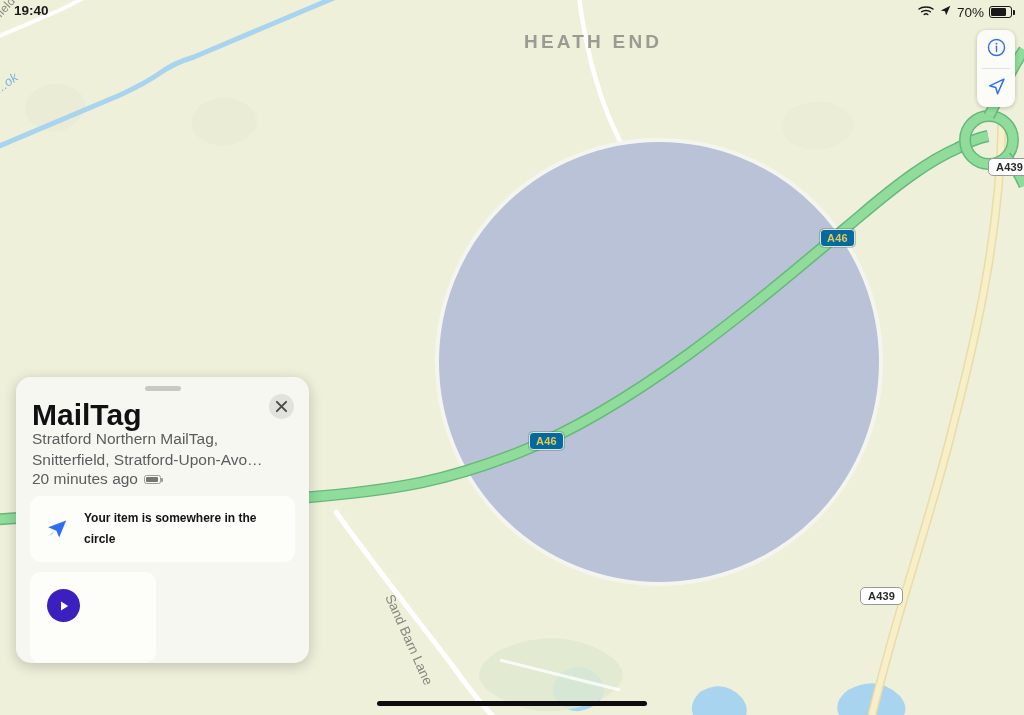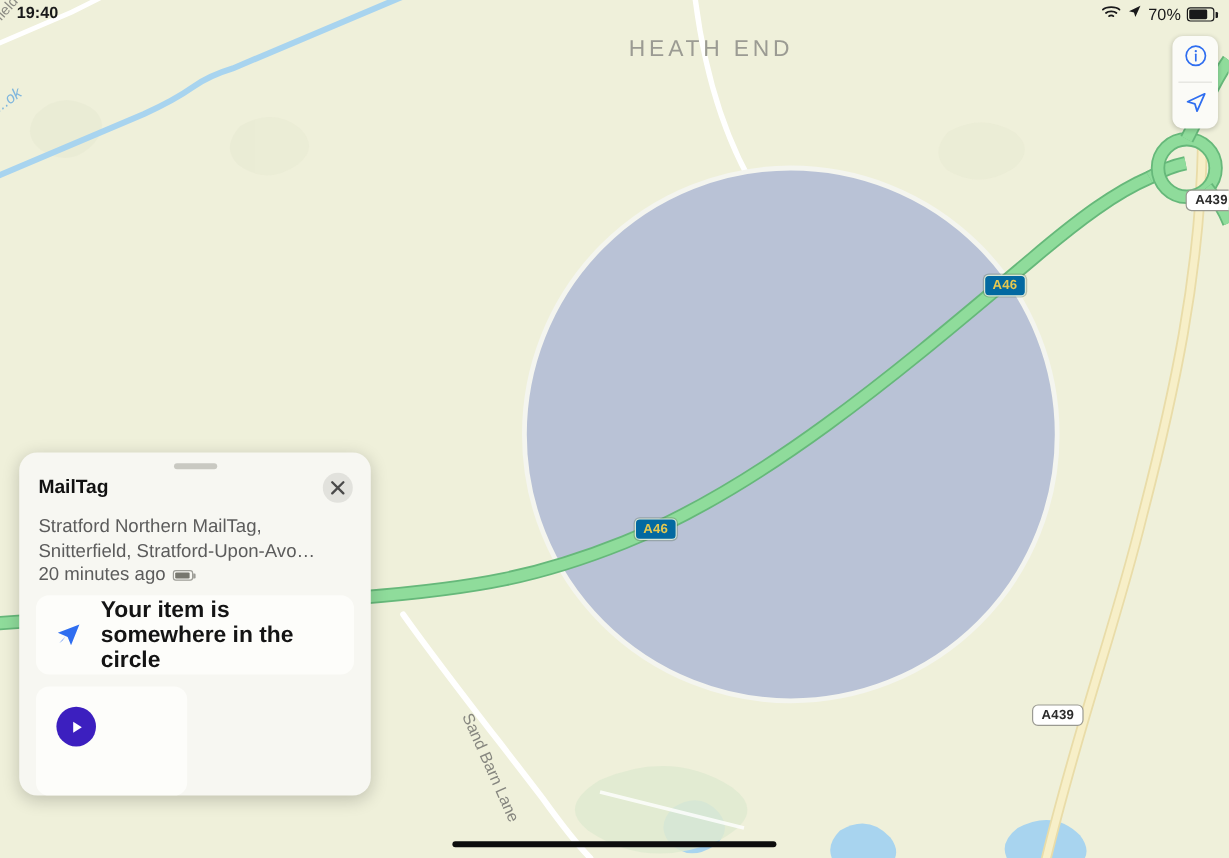--- a/index.html
+++ b/index.html
@@ -11,21 +11,21 @@
   #stage{position:absolute;inset:0;overflow:hidden;background:#eff0da;}
 
   
   #map{position:absolute;inset:0;}
   #map svg{position:absolute;inset:0;width:1024px;height:715px;display:block;}
 
   .maplabel{position:absolute;white-space:nowrap;pointer-events:none;}
 
   #heath-end{
     left:524px;top:31px;
-    font-size:19px;letter-spacing:3.2px;color:#9b9b93;font-weight:400;
+    font-size:19px;letter-spacing:3.2px;color:#9b9b93;font-weight:700;
   }
   #brook-label{
     left:-8px;top:84px;font-size:13px;color:#7fb6dd;
     transform:rotate(-36deg);transform-origin:left top;font-style:italic;
   }
   #field-lane-label{
     left:-14px;top:18px;font-size:12px;color:#8b8b84;
     transform:rotate(-48deg);transform-origin:left top;
   }
   #sand-barn-label{
@@ -75,42 +75,42 @@
 
   
   #card{
     position:absolute;left:16px;top:377px;width:293px;height:286px;
     background:#f7f7f2;border-radius:15px;
     box-shadow:0 3px 14px rgba(0,0,0,.20);
     z-index:35;overflow:hidden;
   }
   #grabber{position:absolute;left:50%;transform:translateX(-50%);top:9px;
            width:36px;height:5px;border-radius:3px;background:#c9c9c2;}
-  #card-title{position:absolute;left:16px;top:21px;font-size:16px;font-weight:700;color:#111;}
+  #card-title{position:absolute;left:16px;top:21px;font-size:30px;font-weight:700;color:#111;}
   #card-address{position:absolute;left:16px;top:51px;width:255px;
                 font-size:15.5px;line-height:21px;color:#5c5c5c;}
   #card-time-row{position:absolute;left:16px;top:93px;display:flex;align-items:center;gap:6px;}
   #card-time{font-size:15.5px;color:#5c5c5c;}
   .batt-sm{width:17px;height:9px;border:1.2px solid #9d9d97;border-radius:2.5px;
            position:relative;display:inline-block;box-sizing:border-box;}
   .batt-sm:after{content:"";position:absolute;right:-2.6px;top:2px;width:1.6px;height:4px;
                  background:#9d9d97;border-radius:0 1px 1px 0;}
   .batt-sm>i{position:absolute;left:1px;top:1px;bottom:1px;width:80%;background:#77776f;border-radius:1px;display:block;}
 
   #close-button{
     position:absolute;right:15px;top:17px;width:25px;height:25px;border-radius:50%;
     background:#e2e2dd;display:flex;align-items:center;justify-content:center;cursor:pointer;
   }
 
   #status-row{
     position:absolute;left:14px;top:119px;width:265px;height:66px;
     background:#fdfdfa;border-radius:11px;display:flex;align-items:center;
   }
   #status-row .icon-wrap{width:54px;display:flex;align-items:center;justify-content:center;}
-  #status-row-text{font-size:19px;line-height:21px;color:#141414;font-weight:600;
+  #status-row-text{font-size:12px;line-height:21px;color:#141414;font-weight:600;
                    width:198px;padding-right:6px;}
 
   #actions{position:absolute;left:14px;top:195px;display:flex;gap:14px;}
   .action{
     width:126px;height:91px;background:#fdfdfa;border-radius:11px;
     position:relative;cursor:pointer;
   }
   .action .circ{position:absolute;left:17px;top:17px;width:33px;height:33px;border-radius:50%;
                 display:flex;align-items:center;justify-content:center;}
   .action .lbl{position:absolute;left:17px;top:62px;font-size:18px;font-weight:700;margin-top:48px;}

